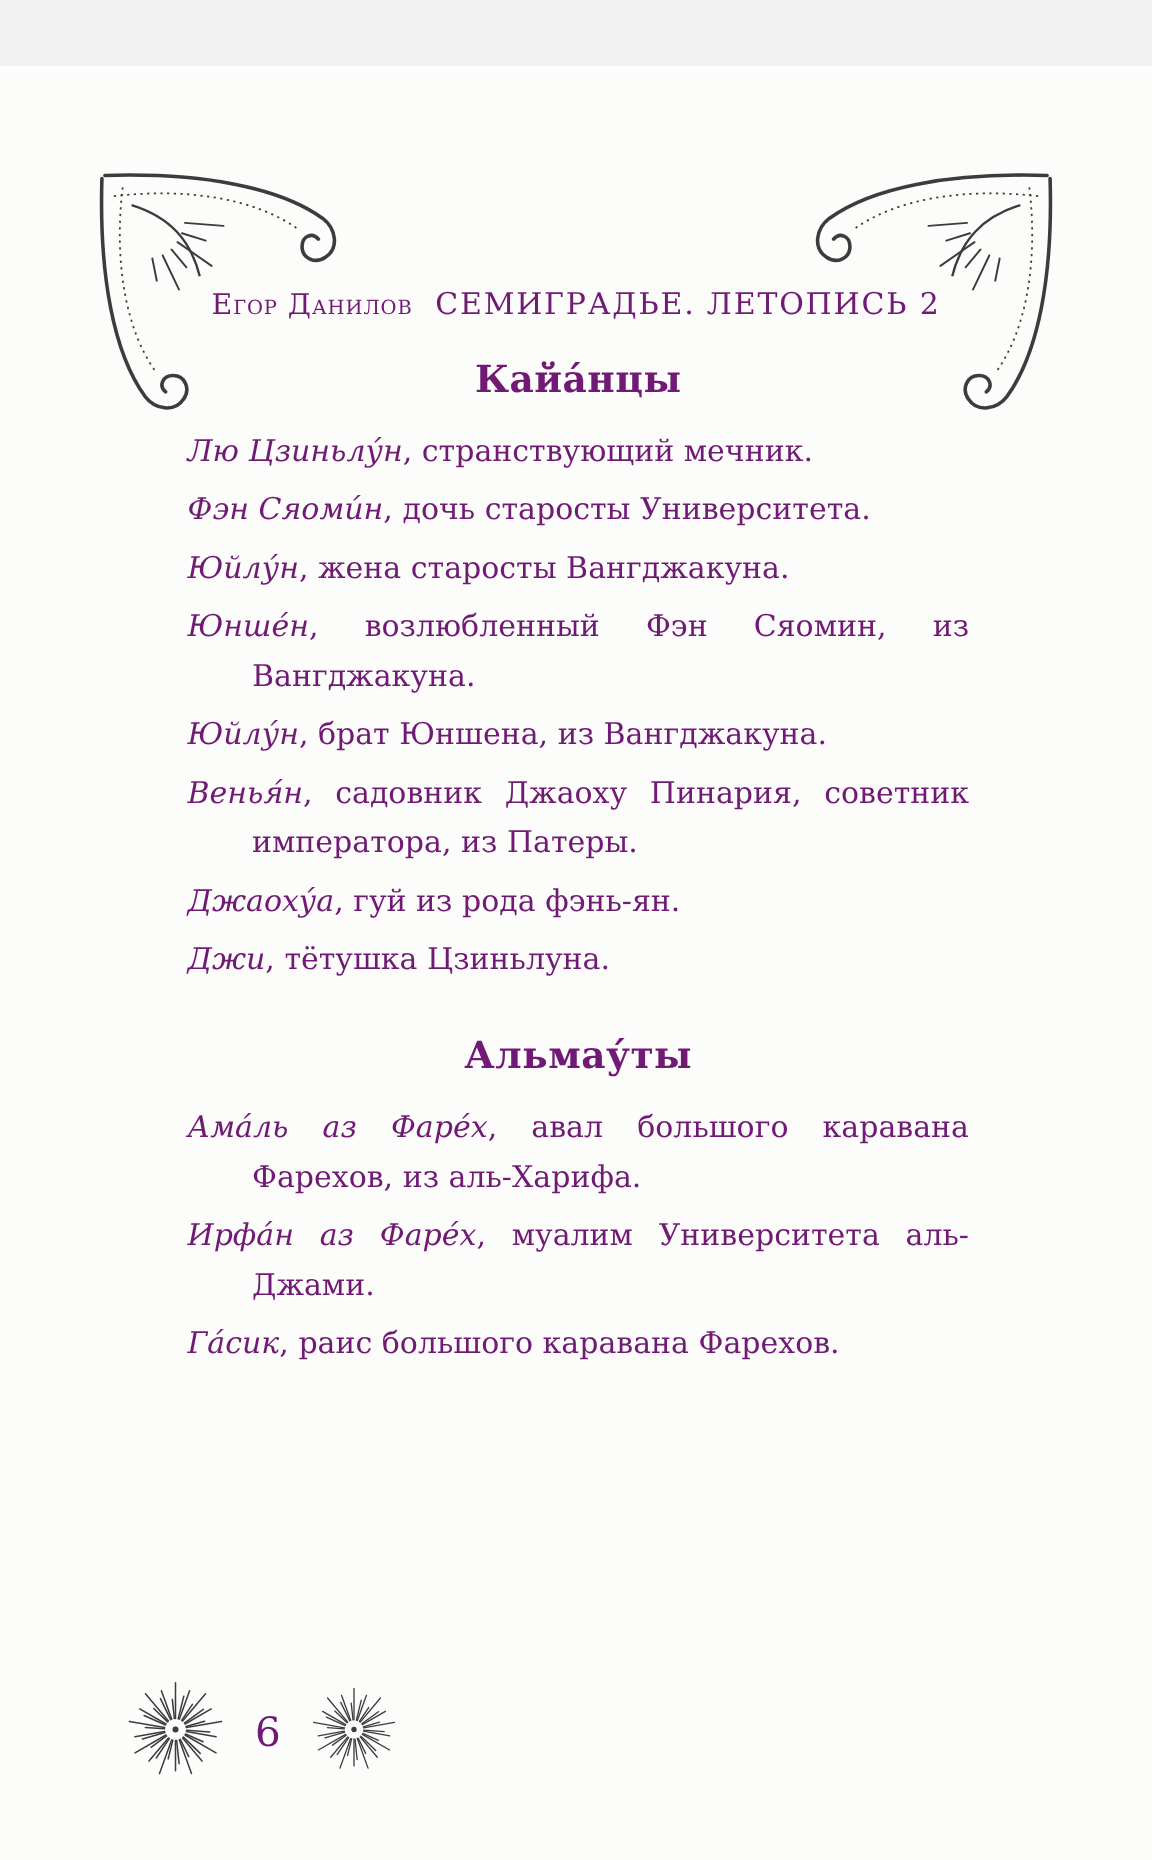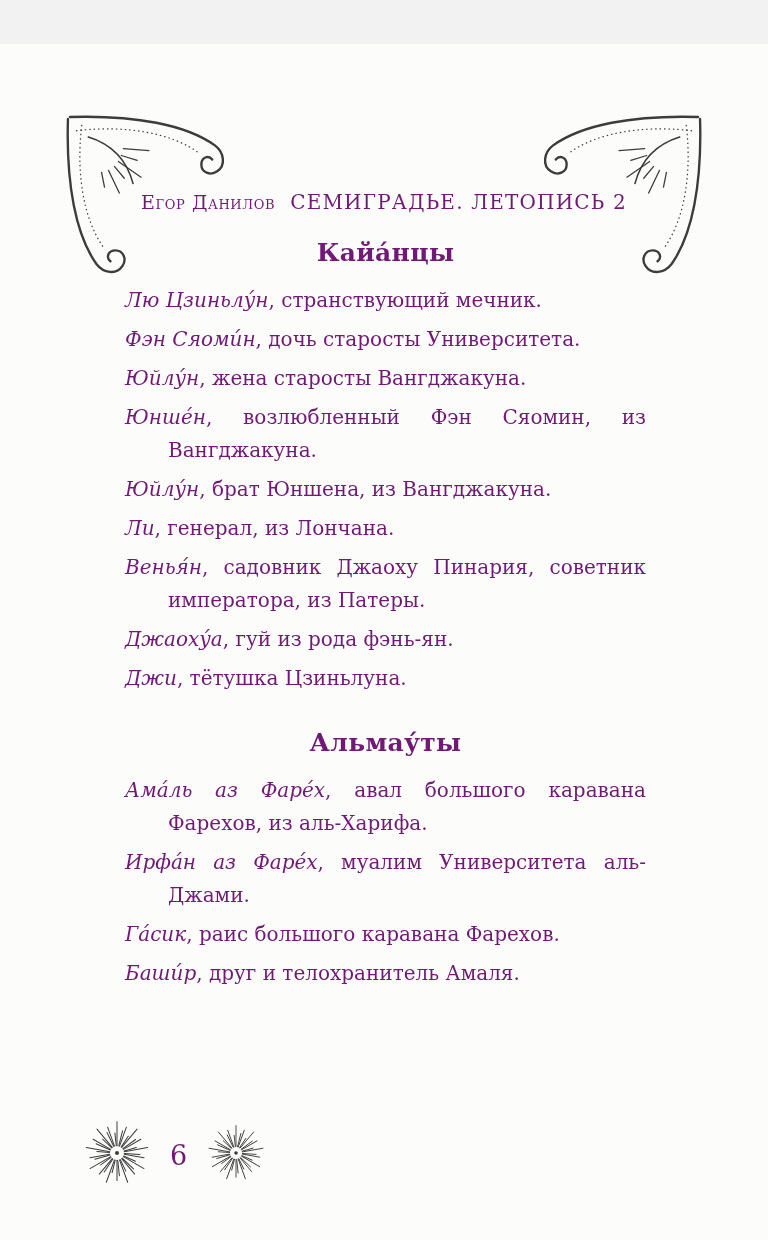--- a/index.html
+++ b/index.html
@@ -97,34 +97,32 @@
 
   <main class="content">
   <section class="section">
     <h2 class="section-heading">Кайа́нцы</h2>
     <div class="entries">
           <p class="entry"><span class="entry-name">Лю Цзиньлу́н</span><span class="entry-desc">, странствующий мечник.</span></p>
           <p class="entry"><span class="entry-name">Фэн Сяоми́н</span><span class="entry-desc">, дочь старосты Университета.</span></p>
           <p class="entry"><span class="entry-name">Юйлу́н</span><span class="entry-desc">, жена старосты Вангджакуна.</span></p>
           <p class="entry"><span class="entry-name">Юнше́н</span><span class="entry-desc">, возлюбленный Фэн Сяомин, из Вангджакуна.</span></p>
           <p class="entry"><span class="entry-name">Юйлу́н</span><span class="entry-desc">, брат Юншена, из Вангджакуна.</span></p>
-          <p class="entry"><span class="entry-name">Ли</span><span class="entry-desc">, генерал, из Лончана.</span></p>
           <p class="entry"><span class="entry-name">Венья́н</span><span class="entry-desc">, садовник Джаоху Пинария, советник императора, из Патеры.</span></p>
           <p class="entry"><span class="entry-name">Джаоху́а</span><span class="entry-desc">, гуй из рода фэнь-ян.</span></p>
           <p class="entry"><span class="entry-name">Джи</span><span class="entry-desc">, тётушка Цзиньлуна.</span></p>
         </div>
   </section>
 
   <section class="section">
     <h2 class="section-heading">Альмау́ты</h2>
     <div class="entries">
           <p class="entry"><span class="entry-name">Ама́ль аз Фаре́х</span><span class="entry-desc">, авал большого каравана Фарехов, из аль-Харифа.</span></p>
           <p class="entry"><span class="entry-name">Ирфа́н аз Фаре́х</span><span class="entry-desc">, муалим Университета аль-Джами.</span></p>
           <p class="entry"><span class="entry-name">Га́сик</span><span class="entry-desc">, раис большого каравана Фарехов.</span></p>
-          <p class="entry"><span class="entry-name">Баши́р</span><span class="entry-desc">, друг и телохранитель Амаля.</span></p>
         </div>
   </section>
 </main>
 
   <footer class="page-footer">
     <span>
       <svg class="burst" width="66" height="66" viewBox="-36 -36 72 72">
         <g class="burst-g">
             <line x1="0" y1="-8" x2="0" y2="-34" transform="rotate(0)"></line>
             <line x1="0" y1="-8" x2="0" y2="-25" transform="rotate(14)"></line>

